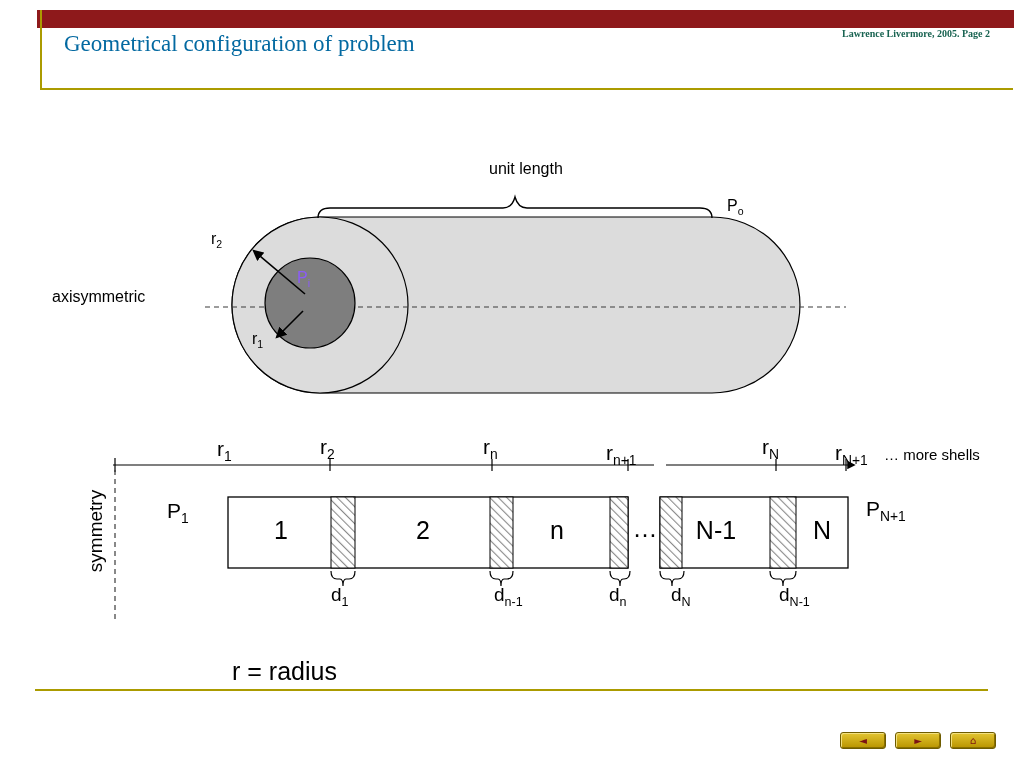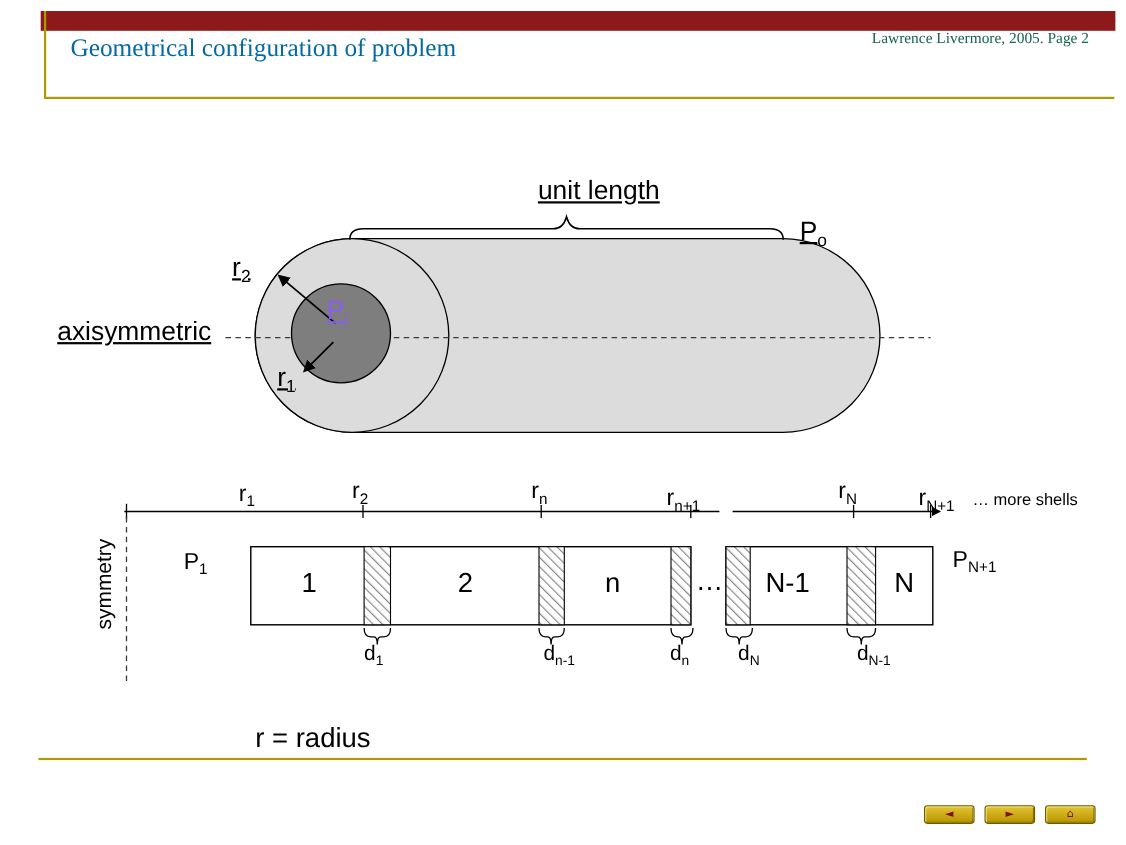--- a/index.html
+++ b/index.html
@@ -5,24 +5,24 @@
   html,body{margin:0;padding:0;background:#fff;}
   .slide{position:relative;width:1024px;height:768px;background:#ffffff;overflow:hidden;
          font-family:"Liberation Sans",sans-serif;}
   
   .top-bar{position:absolute;left:37px;top:10px;width:977px;height:18px;background:#8e191b;}
   .gold-v{position:absolute;left:40px;top:10px;width:2px;height:80px;background:#ab9b00;}
   .gold-h{position:absolute;left:40px;top:88px;width:973px;height:2px;background:#ab9b00;}
   .title{position:absolute;left:64px;top:31px;font-family:Liberation Serif, serif;
          font-size:23px;color:#0369a1;white-space:nowrap;}
   .credit{position:absolute;right:34px;top:28px;font-family:"Liberation Serif",serif;
-         font-size:14px;color:#186351;white-space:nowrap;}
+         font-size:10px;color:#186351;white-space:nowrap;font-weight:bold;}
   
   .lbl{position:absolute;color:#000;white-space:nowrap;line-height:1.05;}
-  .fs25{font-size:25px;} .fs24{font-size:24px;text-decoration:underline;} .fs21{font-size:21px;}
+  .fs25{font-size:25px;} .fs24{font-size:16px;} .fs21{font-size:21px;}
   .fs19{font-size:19px;} .fs15{font-size:15px;}
   .lbl sub{font-size:66%;line-height:0;}
   .center{transform:translateX(-50%);}
   .white{color:#8b5cf6;}
   .vert{transform:translate(-50%,-50%) rotate(-90deg);}
   .gfx{position:absolute;left:0;top:0;}
   
   .footer-rule{position:absolute;left:35px;top:689px;width:953px;height:2px;background:#ab9b00;}
   .page-number{position:absolute;left:0;top:724px;width:1014px;text-align:center;
          font-family:"Liberation Serif",serif;font-size:14px;color:#333;}

